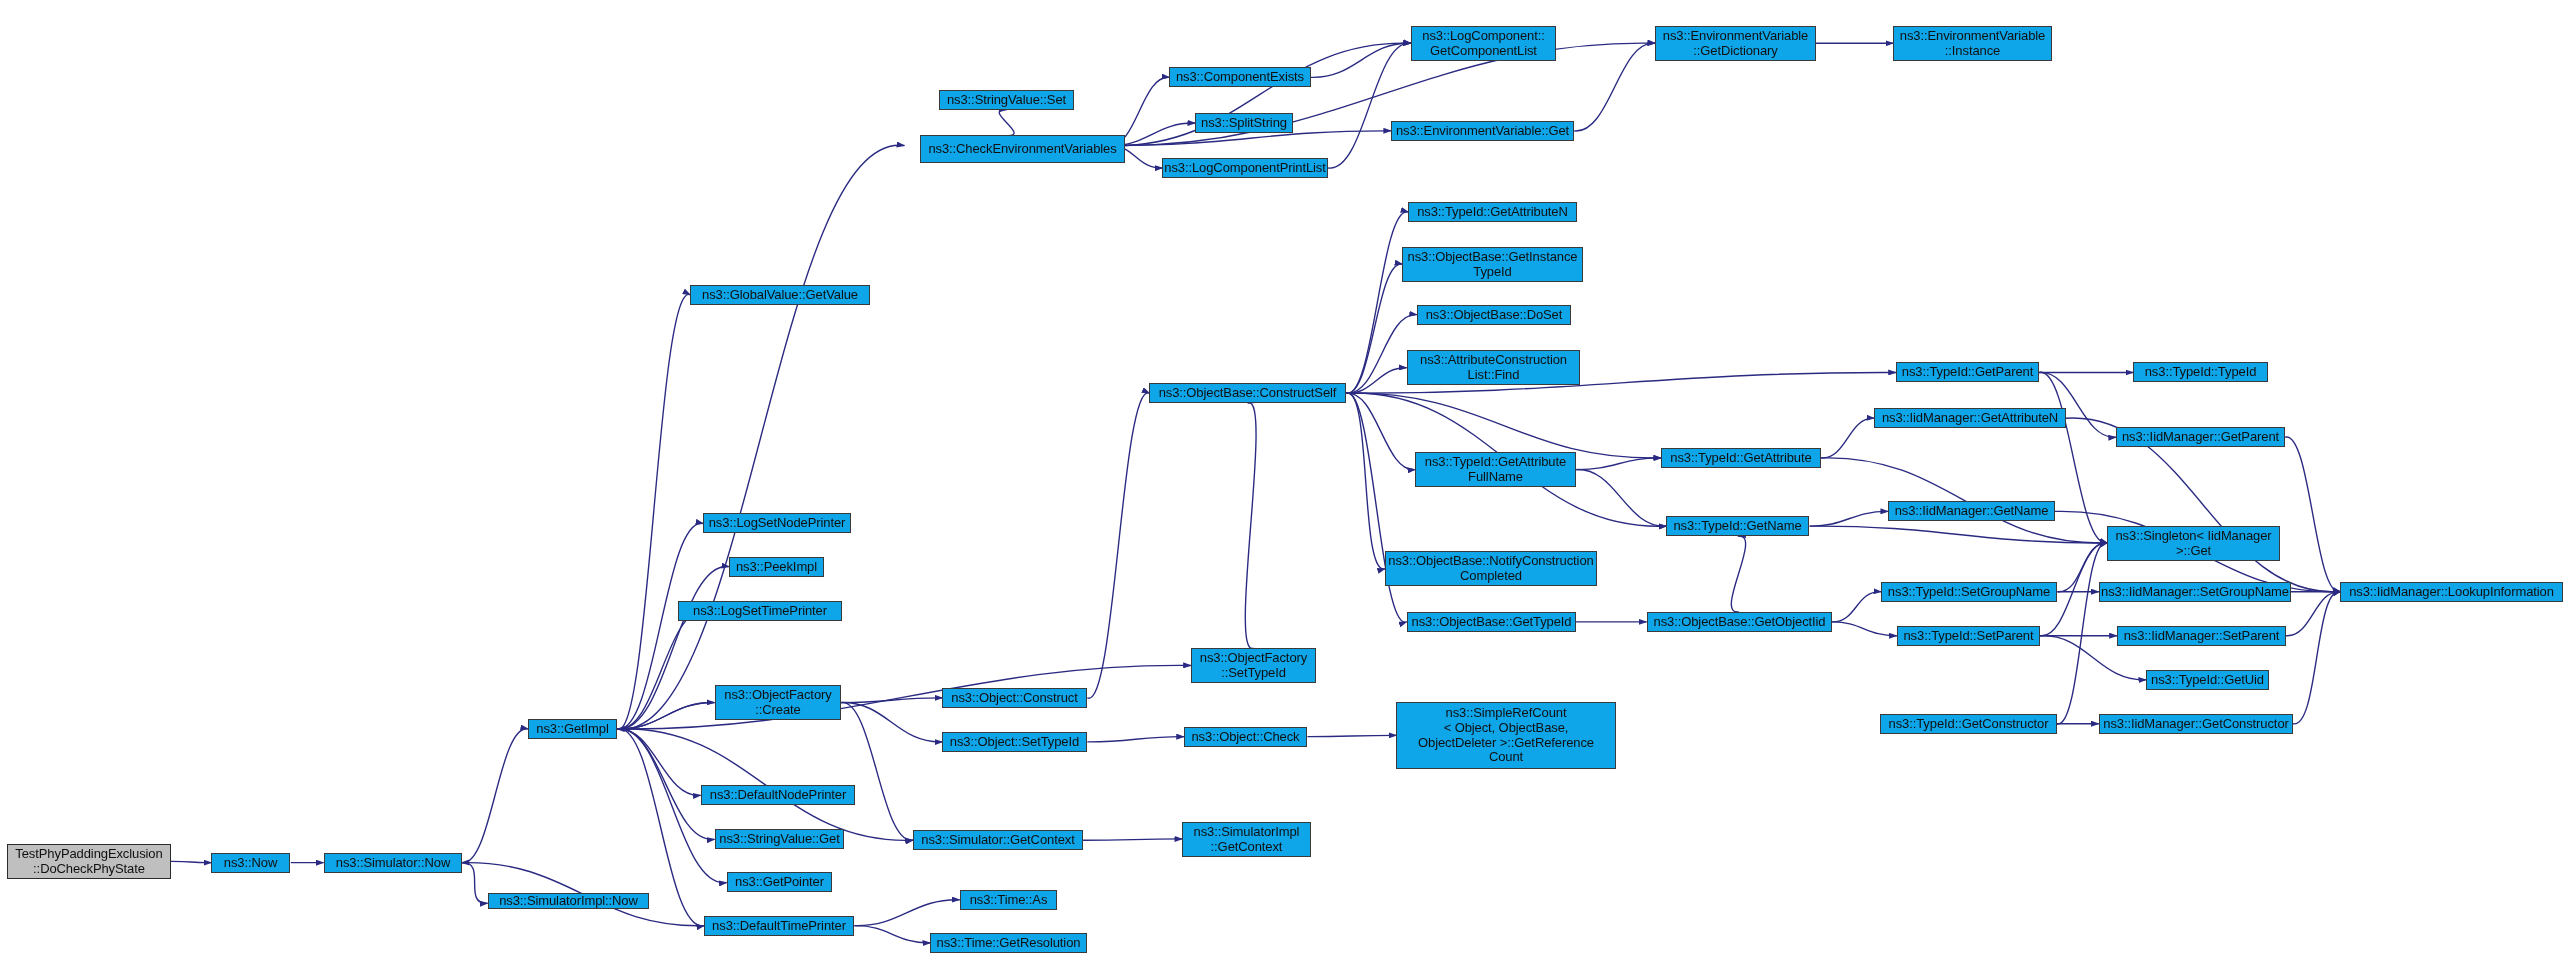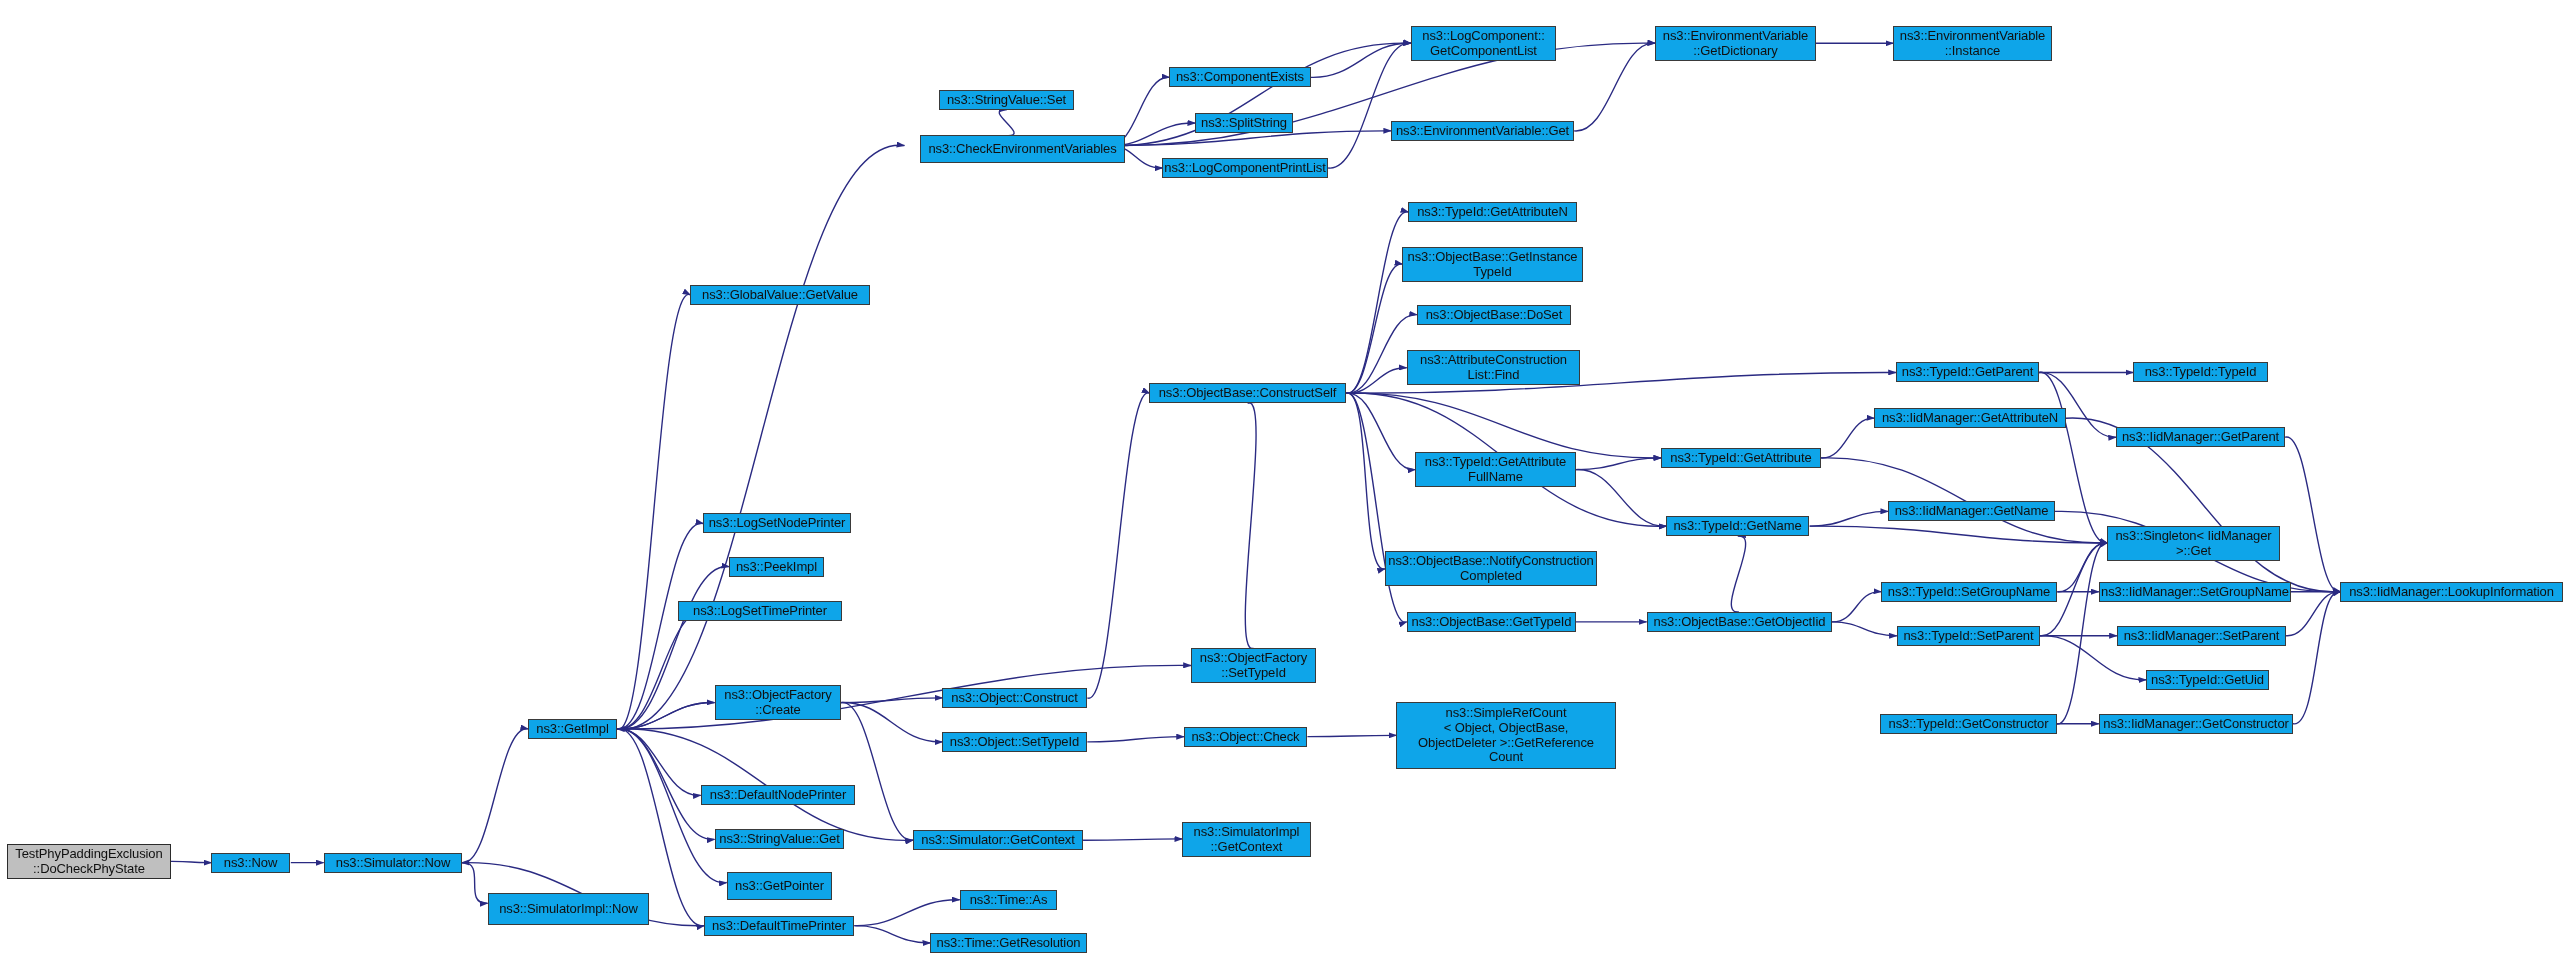--- a/index.html
+++ b/index.html
@@ -132,31 +132,31 @@
         <path d="M 2657 838.5 C 2687 844.926, 2682 679.074, 2712 685.5" fill="none" stroke="#2a2a82" stroke-width="1.6" marker-end="url(#arrow)"></path>
         <path d="M 2381 592.5 C 2529.95 588.594, 2563.05 689.406, 2712 685.5" fill="none" stroke="#2a2a82" stroke-width="1.6" marker-end="url(#arrow)"></path>
         <path d="M 2394 484.5 C 2537.1 476.058, 2568.9 693.942, 2712 685.5" fill="none" stroke="#2a2a82" stroke-width="1.6" marker-end="url(#arrow)"></path>
       </g>
   </svg>
   <div id="node-layer">
       <div class="node root" style="left: 7px; top: 844px; width: 164px; height: 35px;">TestPhyPaddingExclusion
 ::DoCheckPhyState</div>
       <div class="node" style="left: 211px; top: 853px; width: 79px; height: 20px;">ns3::Now</div>
       <div class="node" style="left: 324px; top: 853px; width: 138px; height: 20px;">ns3::Simulator::Now</div>
-      <div class="node" style="left: 488px; top: 893px; width: 161px; height: 32px;">ns3::SimulatorImpl::Now</div>
+      <div class="node" style="left: 488px; top: 893px; width: 161px; height: 16px;">ns3::SimulatorImpl::Now</div>
       <div class="node" style="left: 528px; top: 719px; width: 89px; height: 20px;">ns3::GetImpl</div>
       <div class="node" style="left: 690px; top: 285px; width: 180px; height: 20px;">ns3::GlobalValue::GetValue</div>
       <div class="node" style="left: 703px; top: 513px; width: 148px; height: 20px;">ns3::LogSetNodePrinter</div>
       <div class="node" style="left: 729px; top: 557px; width: 95px; height: 20px;">ns3::PeekImpl</div>
       <div class="node" style="left: 678px; top: 601px; width: 164px; height: 20px;">ns3::LogSetTimePrinter</div>
       <div class="node" style="left: 715px; top: 685px; width: 126px; height: 35px;">ns3::ObjectFactory
 ::Create</div>
       <div class="node" style="left: 701px; top: 785px; width: 154px; height: 20px;">ns3::DefaultNodePrinter</div>
       <div class="node" style="left: 715px; top: 829px; width: 129px; height: 20px;">ns3::StringValue::Get</div>
-      <div class="node" style="left: 727px; top: 872px; width: 105px; height: 28px;">ns3::GetPointer</div>
+      <div class="node" style="left: 727px; top: 872px; width: 105px; height: 20px;">ns3::GetPointer</div>
       <div class="node" style="left: 704px; top: 916px; width: 150px; height: 20px;">ns3::DefaultTimePrinter</div>
       <div class="node" style="left: 904px; top: 135px; width: 205px; height: 28px; margin-left: 16px;">ns3::CheckEnvironmentVariables</div>
       <div class="node" style="left: 939px; top: 90px; width: 135px; height: 20px;">ns3::StringValue::Set</div>
       <div class="node" style="left: 1169px; top: 67px; width: 142px; height: 20px;">ns3::ComponentExists</div>
       <div class="node" style="left: 1195px; top: 113px; width: 98px; height: 20px;">ns3::SplitString</div>
       <div class="node" style="left: 1162px; top: 158px; width: 166px; height: 20px;">ns3::LogComponentPrintList</div>
       <div class="node" style="left: 1411px; top: 26px; width: 145px; height: 35px;">ns3::LogComponent::
 GetComponentList</div>
       <div class="node" style="left: 1391px; top: 121px; width: 183px; height: 20px;">ns3::EnvironmentVariable::Get</div>
       <div class="node" style="left: 1655px; top: 26px; width: 161px; height: 35px;">ns3::EnvironmentVariable

